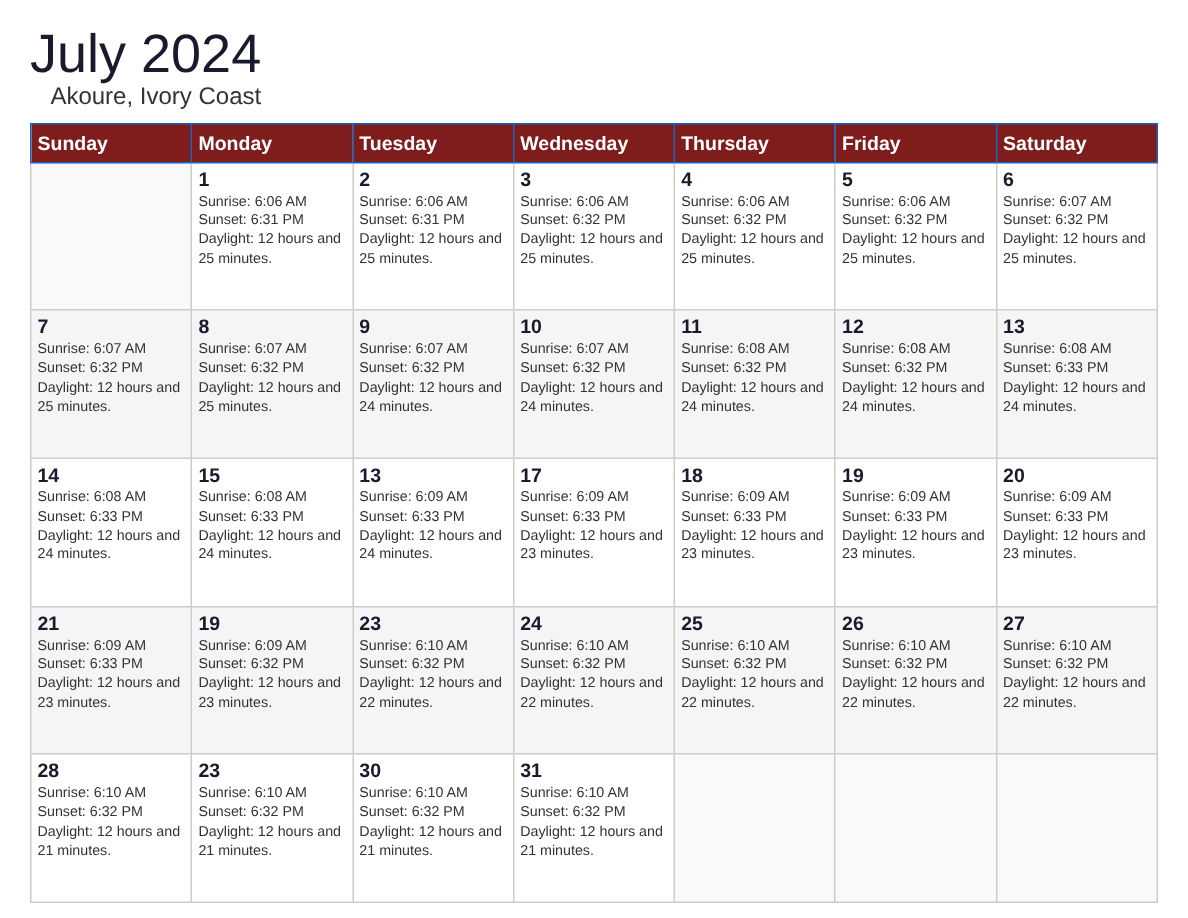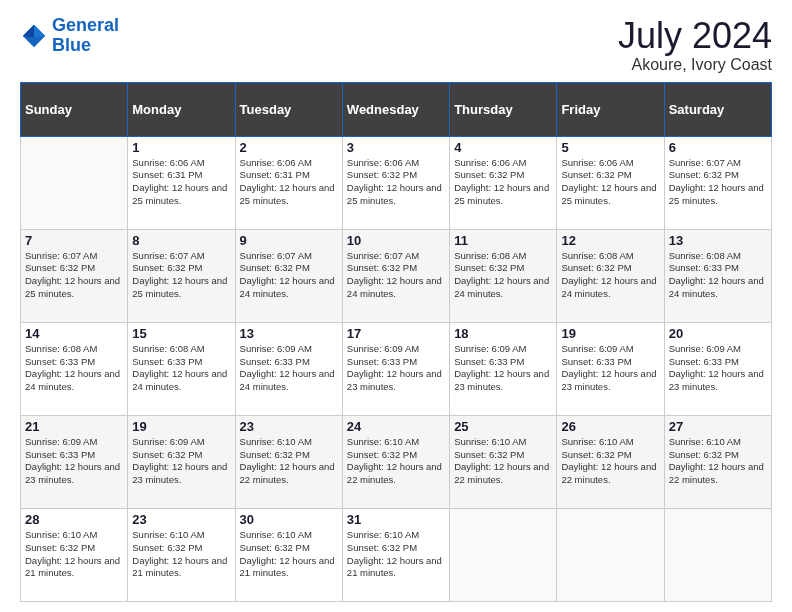--- a/index.html
+++ b/index.html
@@ -55,25 +55,25 @@
       color: #333;
     }
     .calendar {
       flex: 1;
       border: 1px solid #ccc;
       border-collapse: collapse;
       width: 100%;
       table-layout: fixed;
     }
     .calendar th {
-      background-color: #404040;
+      background-color: #7f1d1d;
       color: #fff;
       font-size: 13px;
       font-weight: bold;
-      padding: 19px 4px;
+      padding: 5px 4px;
       text-align: left;
       border: 1px solid #1565c0;
     }
     .calendar td {
       border: 1px solid #ccc;
       vertical-align: top;
       padding: 3px 4px;
       font-size: 10px;
       color: #333;
       height: 88px;
@@ -94,31 +94,20 @@
     }
     .row-shade {
       background: #f5f5f5;
     }
   </style>
 </head>
 <body>
 
 <div class="page">
   <div class="header">
-    <div class="logo">
-      <svg class="logo-icon" viewBox="0 0 40 40">
-        <polygon points="20,4 36,20 20,36 4,20" fill="#1565c0"></polygon>
-        <polygon points="20,4 36,20 20,22" fill="#1a75d2"></polygon>
-        <polygon points="20,4 4,20 20,22" fill="#0d47a1"></polygon>
-      </svg>
-      <div class="logo-text">
-        <div><span>General</span></div>
-        <div><span style="color:#1565c0">Blue</span></div>
-      </div>
-    </div>
     <div class="title-block">
       <div class="month-title">July 2024</div>
       <div class="location-title">Akoure, Ivory Coast</div>
     </div>
   </div>
 
   <table class="calendar" id="cal-table">
     <thead>
       <tr id="cal-header-row">
           <th>Sunday</th>

